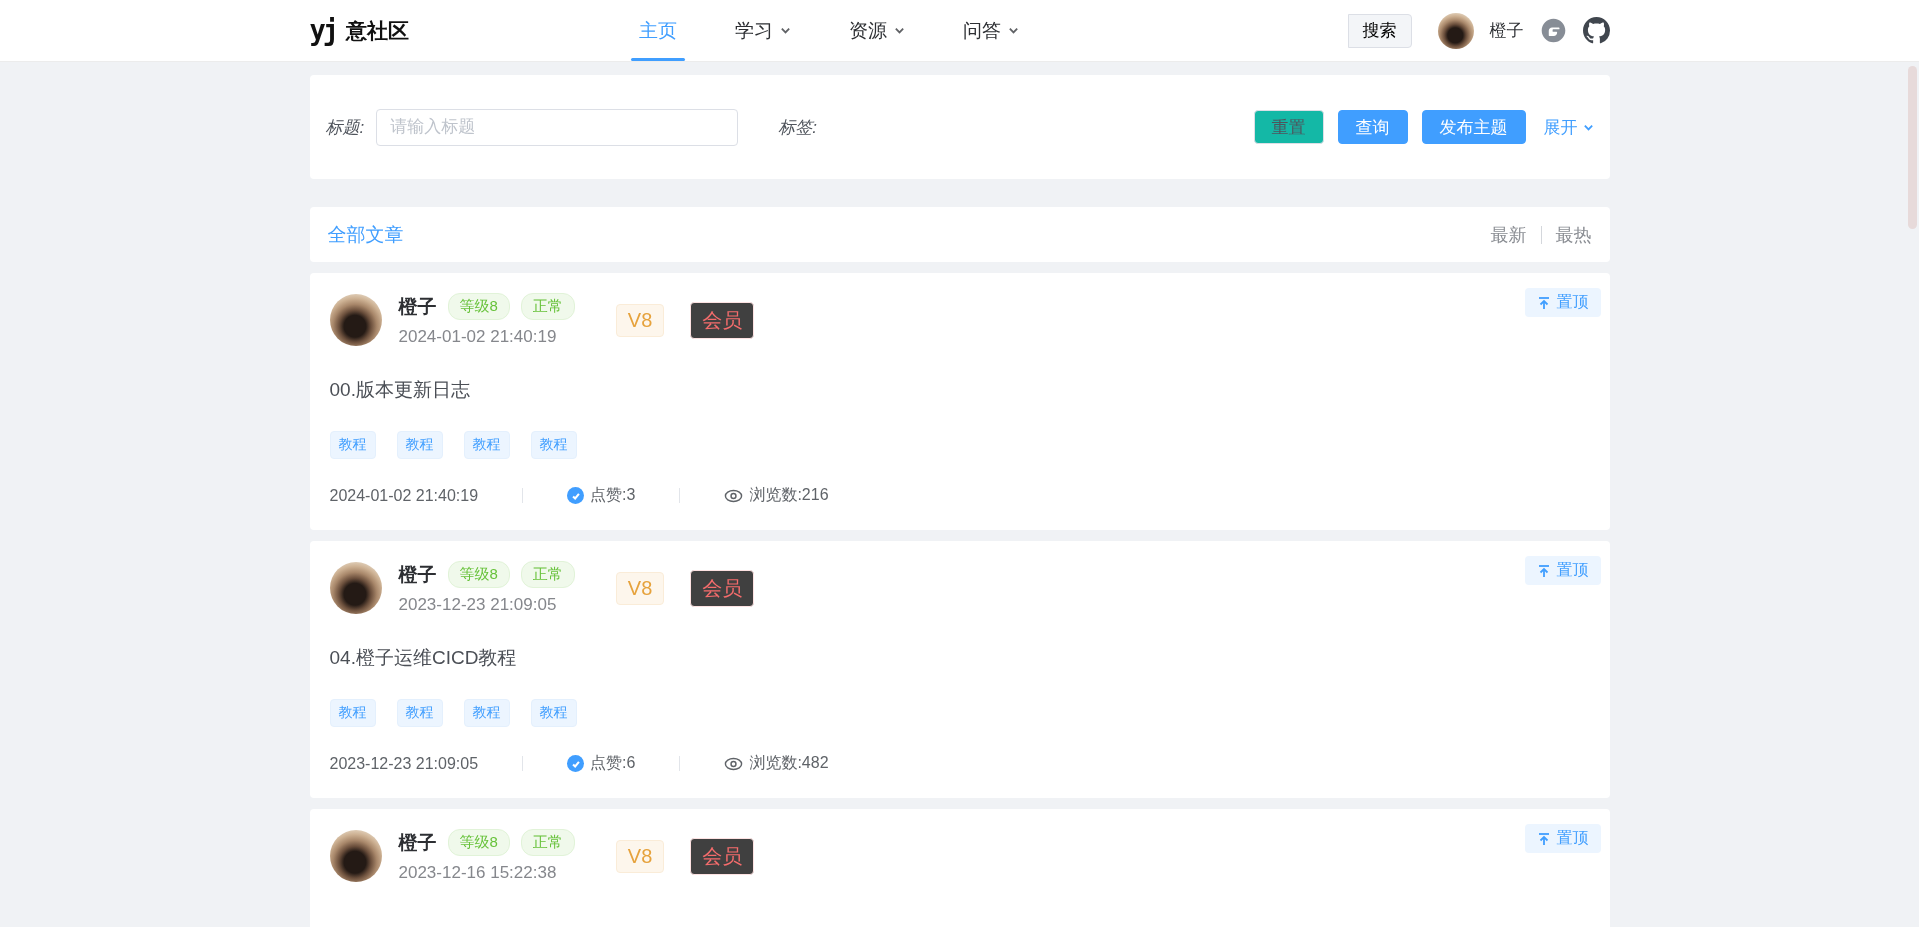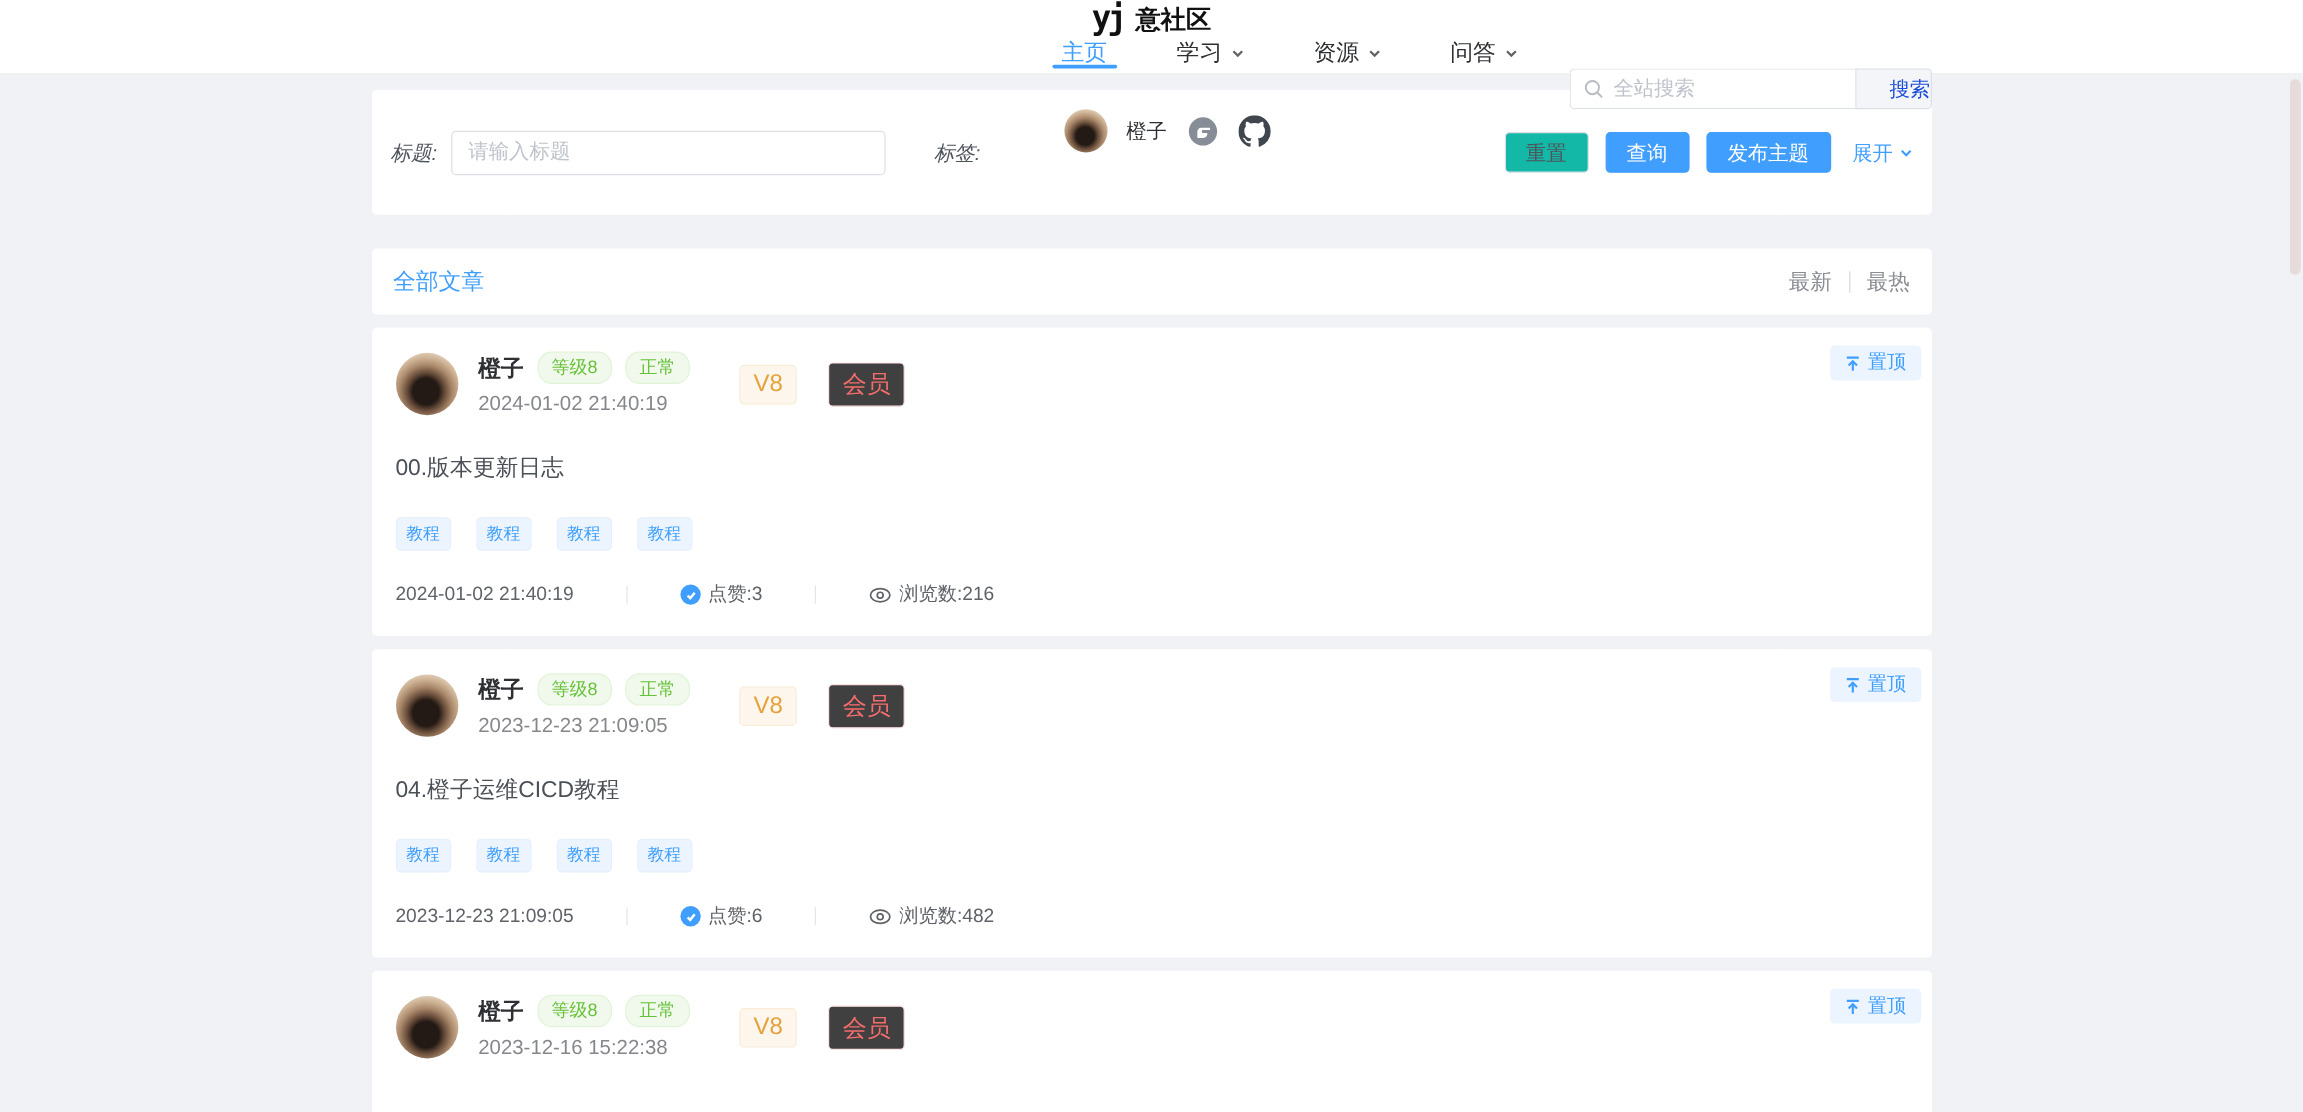--- a/index.html
+++ b/index.html
@@ -3,35 +3,35 @@
 <meta charset="utf-8">
 <style>
   * { margin:0; padding:0; box-sizing:border-box; }
   html,body { width:1919px; height:927px; overflow:hidden; }
   body {
     font-family:"Liberation Sans","DejaVu Sans",sans-serif;
     background:#f0f2f5; color:#303133; font-size:17px;
   }
   
   .navbar { background:#fff; height:62px; border-bottom:1px solid #ececec; }
-  .navbar-inner { width:1300px; margin:0 auto; height:100%; display:flex; align-items:center;flex-direction:column; }
+  .navbar-inner { width:1300px; margin:0 auto; height:100%; display:flex; align-items:center; }
   .logo { display:flex; align-items:center; gap:10px; cursor:pointer; }
   .logo-glyph { font-weight:900; font-size:27px; letter-spacing:-3px; color:#111; font-family:"DejaVu Sans Mono",monospace; transform:scaleY(1.05); }
   .logo-text { font-size:21px; font-weight:700; color:#111; }
   .nav-menu { display:flex; align-items:center; margin-left:230px; gap:58px; height:100%; }
   .nav-item { display:flex; align-items:center; gap:7px; font-size:19px; color:#2d2f33; cursor:pointer; height:100%; position:relative; }
   .nav-item.active { color:#409eff; }
   .nav-underline { position:absolute; bottom:0; left:-8px; right:-8px; height:3px; background:#409eff; border-radius:2px; }
   .chev { width:11px; height:11px; stroke:#606266; stroke-width:2; fill:none; }
   .nav-search { margin-left:auto; display:flex; align-items:stretch; }
   .nav-search input { width:238px; height:34px; border:1px solid #dcdfe6; border-right:none; border-radius:4px 0 0 4px; padding:0 10px 0 36px; font-size:17px; color:#606266; outline:none; background:#fff; }
   .nav-search input::placeholder { color:#bfc4cc; }
   .search-icon-wrap { position:relative; }
   .search-icon-wrap svg { position:absolute; left:11px; top:8px; }
-  .search-btn { width:64px; height:34px; background:#f3f5f8; border:1px solid #dcdfe6; border-radius:0 4px 4px 0; color:#1d4ed8; font-size:17px; cursor:pointer;text-align:right; }
+  .search-btn { width:64px; height:34px; background:#f3f5f8; border:1px solid #dcdfe6; border-radius:0 4px 4px 0; color:#000000; font-size:17px; cursor:pointer; }
   .nav-user { display:flex; align-items:center; gap:16px; margin-left:26px; }
   .avatar { width:36px; height:36px; border-radius:50%;
     background:radial-gradient(circle at 48% 62%, #241a15 0 26%, #6b4f3c 38%, #a8876a 52%, #cdb193 66%, #e7d9c6 82%, #f1e8da 100%);
     cursor:pointer; flex:0 0 auto; }
   .avatar.small { width:52px; height:52px; }
   .nav-username { font-size:17px; color:#2d2f33; cursor:pointer; }
   .ext-icon { width:27px; height:27px; cursor:pointer; }
 
   
   .container { width:1300px; margin:0 auto; }
@@ -116,27 +116,20 @@
       </div>
       <div class="nav-item">
         <span>问答</span>
         <svg class="chev" viewBox="0 0 12 12">
             <polyline points="2,4 6,8 10,4"></polyline>
           </svg>
       </div>
     </nav>
 
     <div class="nav-search">
-      <span class="search-icon-wrap">
-        <svg width="18" height="18" viewBox="0 0 18 18">
-          <circle cx="8" cy="8" r="5.5" fill="none" stroke="#b7bcc4" stroke-width="1.6"></circle>
-          <line x1="12.2" y1="12.2" x2="16" y2="16" stroke="#b7bcc4" stroke-width="1.6"></line>
-        </svg>
-        <input type="text" placeholder="全站搜索" style="">
-      </span>
       <button class="search-btn">搜索</button>
     </div>
 
     <div class="nav-user">
       <span class="avatar"></span>
       <span class="nav-username">橙子</span>
       <svg class="ext-icon" viewBox="0 0 24 24">
         <path fill="#878d96" d="M12 1.5C6.2 1.5 1.5 6.2 1.5 12S6.2 22.5 12 22.5 22.5 17.8 22.5 12 17.8 1.5 12 1.5zm5.3 8.9c0 .3-.2.5-.5.5h-5.1c-.3 0-.5.2-.5.5v1.2c0 .3.2.5.5.5h3c.3 0 .5.2.5.5v.3c0 1.6-1.3 2.9-2.9 2.9h-4c-.3 0-.5-.2-.5-.5v-4.1c0-1.6 1.3-2.9 2.9-2.9h6.1c.3 0 .5.2.5.5v.6z"></path>
       </svg>
       <svg class="ext-icon" viewBox="0 0 16 16">

